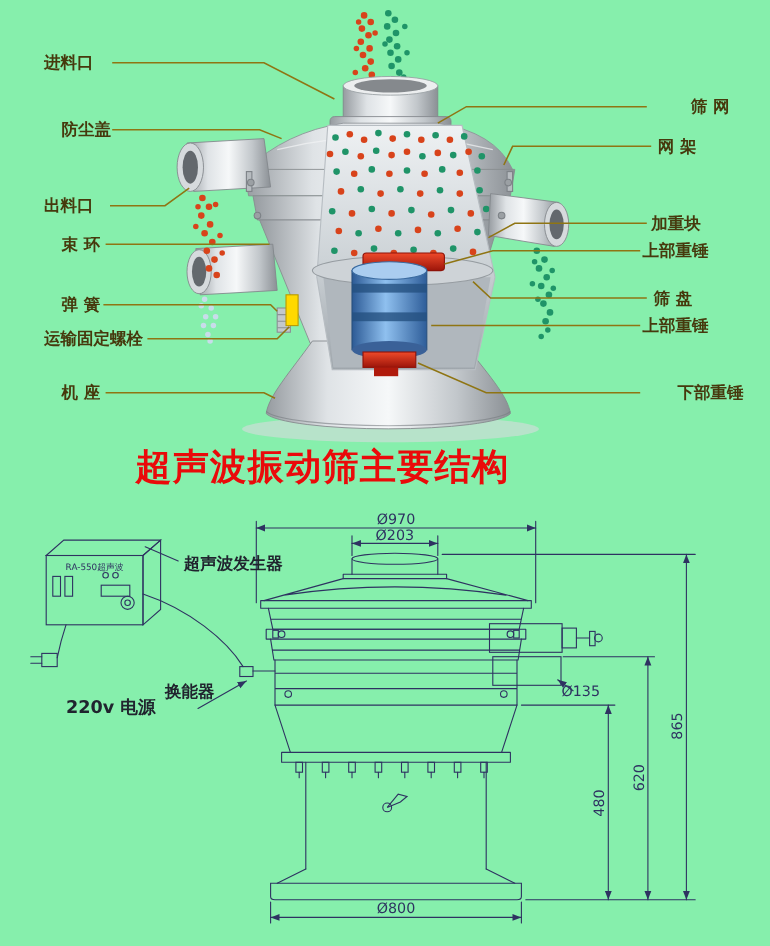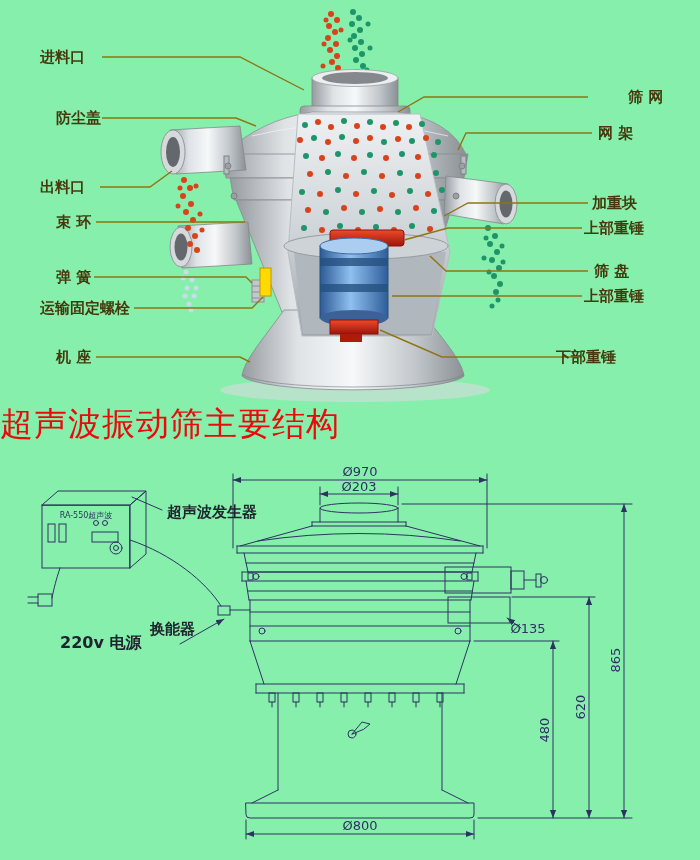--- a/index.html
+++ b/index.html
@@ -1,21 +1,21 @@
 <!DOCTYPE html>
 <html><head>
 <meta charset="utf-8">
 <style>
   html,body{margin:0;padding:0;background:#ffffff;}
   .page{position:relative;width:700px;height:860px;background:#86efac;overflow:hidden;
         font-family:"DejaVu Sans","Liberation Sans",sans-serif;}
   svg{position:absolute;left:0;display:block;}
   .lbl{position:absolute;font-size:15px;font-weight:700;color:#46390d;white-space:nowrap;line-height:18px;}
-  .title{position:absolute;left:0;width:586px;top:402px;
-         font-size:33px;font-weight:400;color:#ea0a0a;letter-spacing:1px;}
+  .title{position:absolute;left:0;width:586px;top:402px;text-align:center;
+         font-size:33px;font-weight:700;color:#ea0a0a;letter-spacing:1px;}
   .dlbl{position:absolute;font-size:15px;font-weight:700;color:#20242e;white-space:nowrap;}
   .dim{font-size:13px;font-weight:400;}
 </style>
 </head>
 <body>
 
 <div class="page">
 
   <svg width="700" height="460" viewBox="0 0 700 460" style="top:0">
     <defs>
@@ -303,21 +303,21 @@
   <div class="lbl" style="left:56px;top:268px">弹 簧</div>
   <div class="lbl" style="left:40px;top:299px">运输固定螺栓</div>
   <div class="lbl" style="left:56px;top:348px">机 座</div>
 
   <div class="lbl" style="left:628px;top:88px">筛 网</div>
   <div class="lbl" style="left:598px;top:124px">网 架</div>
   <div class="lbl" style="left:592px;top:194px">加重块</div>
   <div class="lbl" style="left:584px;top:219px">上部重锤</div>
   <div class="lbl" style="left:594px;top:262px">筛 盘</div>
   <div class="lbl" style="left:584px;top:287px">上部重锤</div>
-  <div class="lbl" style="left:556px;top:348px">下部重锤</div>
+  <div class="lbl" style="left:616px;top:348px">下部重锤</div>
 
   <div class="title">超声波振动筛主要结构</div>
 
   <svg width="700" height="400" viewBox="0 0 700 400" style="top:460px">
     <defs>
       <marker id="arr" viewBox="0 0 10 10" refX="9" refY="5" markerWidth="9" markerHeight="9" orient="auto-start-reverse">
         <path d="M0,1.5 L9,5 L0,8.5 z" fill="#2e3261"></path>
       </marker>
     </defs>
     <g stroke="#2e3261" fill="none" stroke-width="1" stroke-linecap="round">

